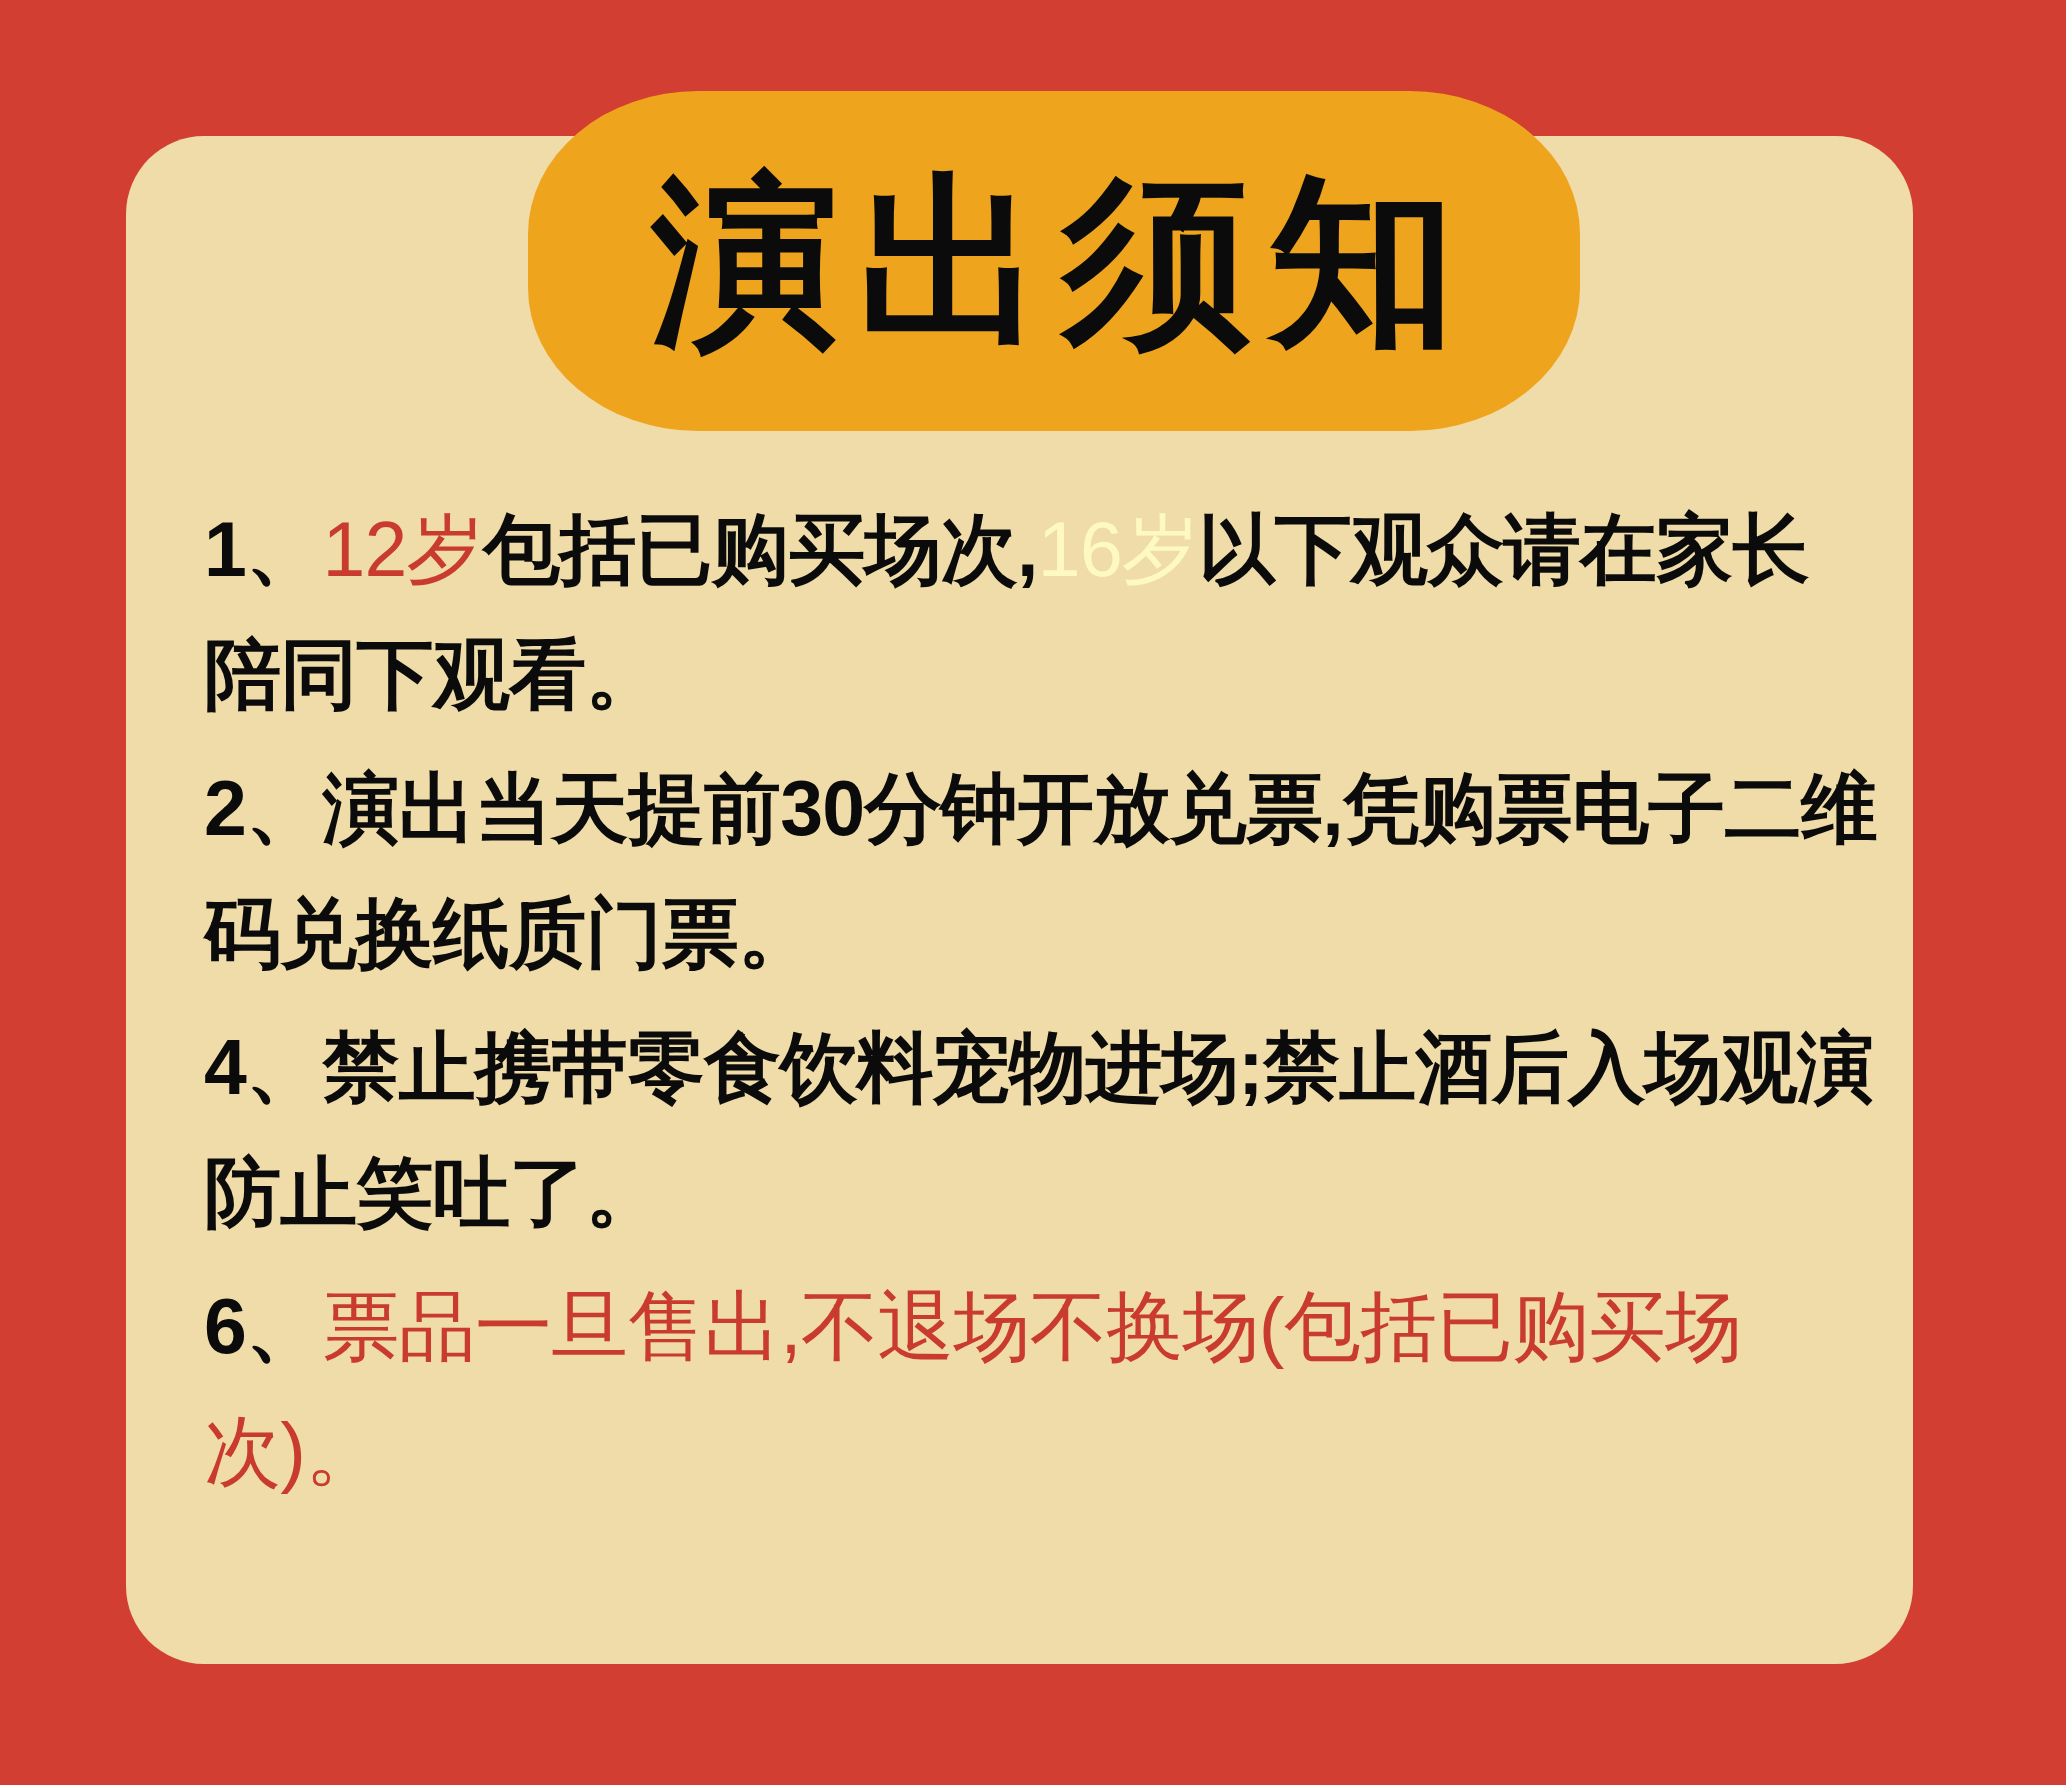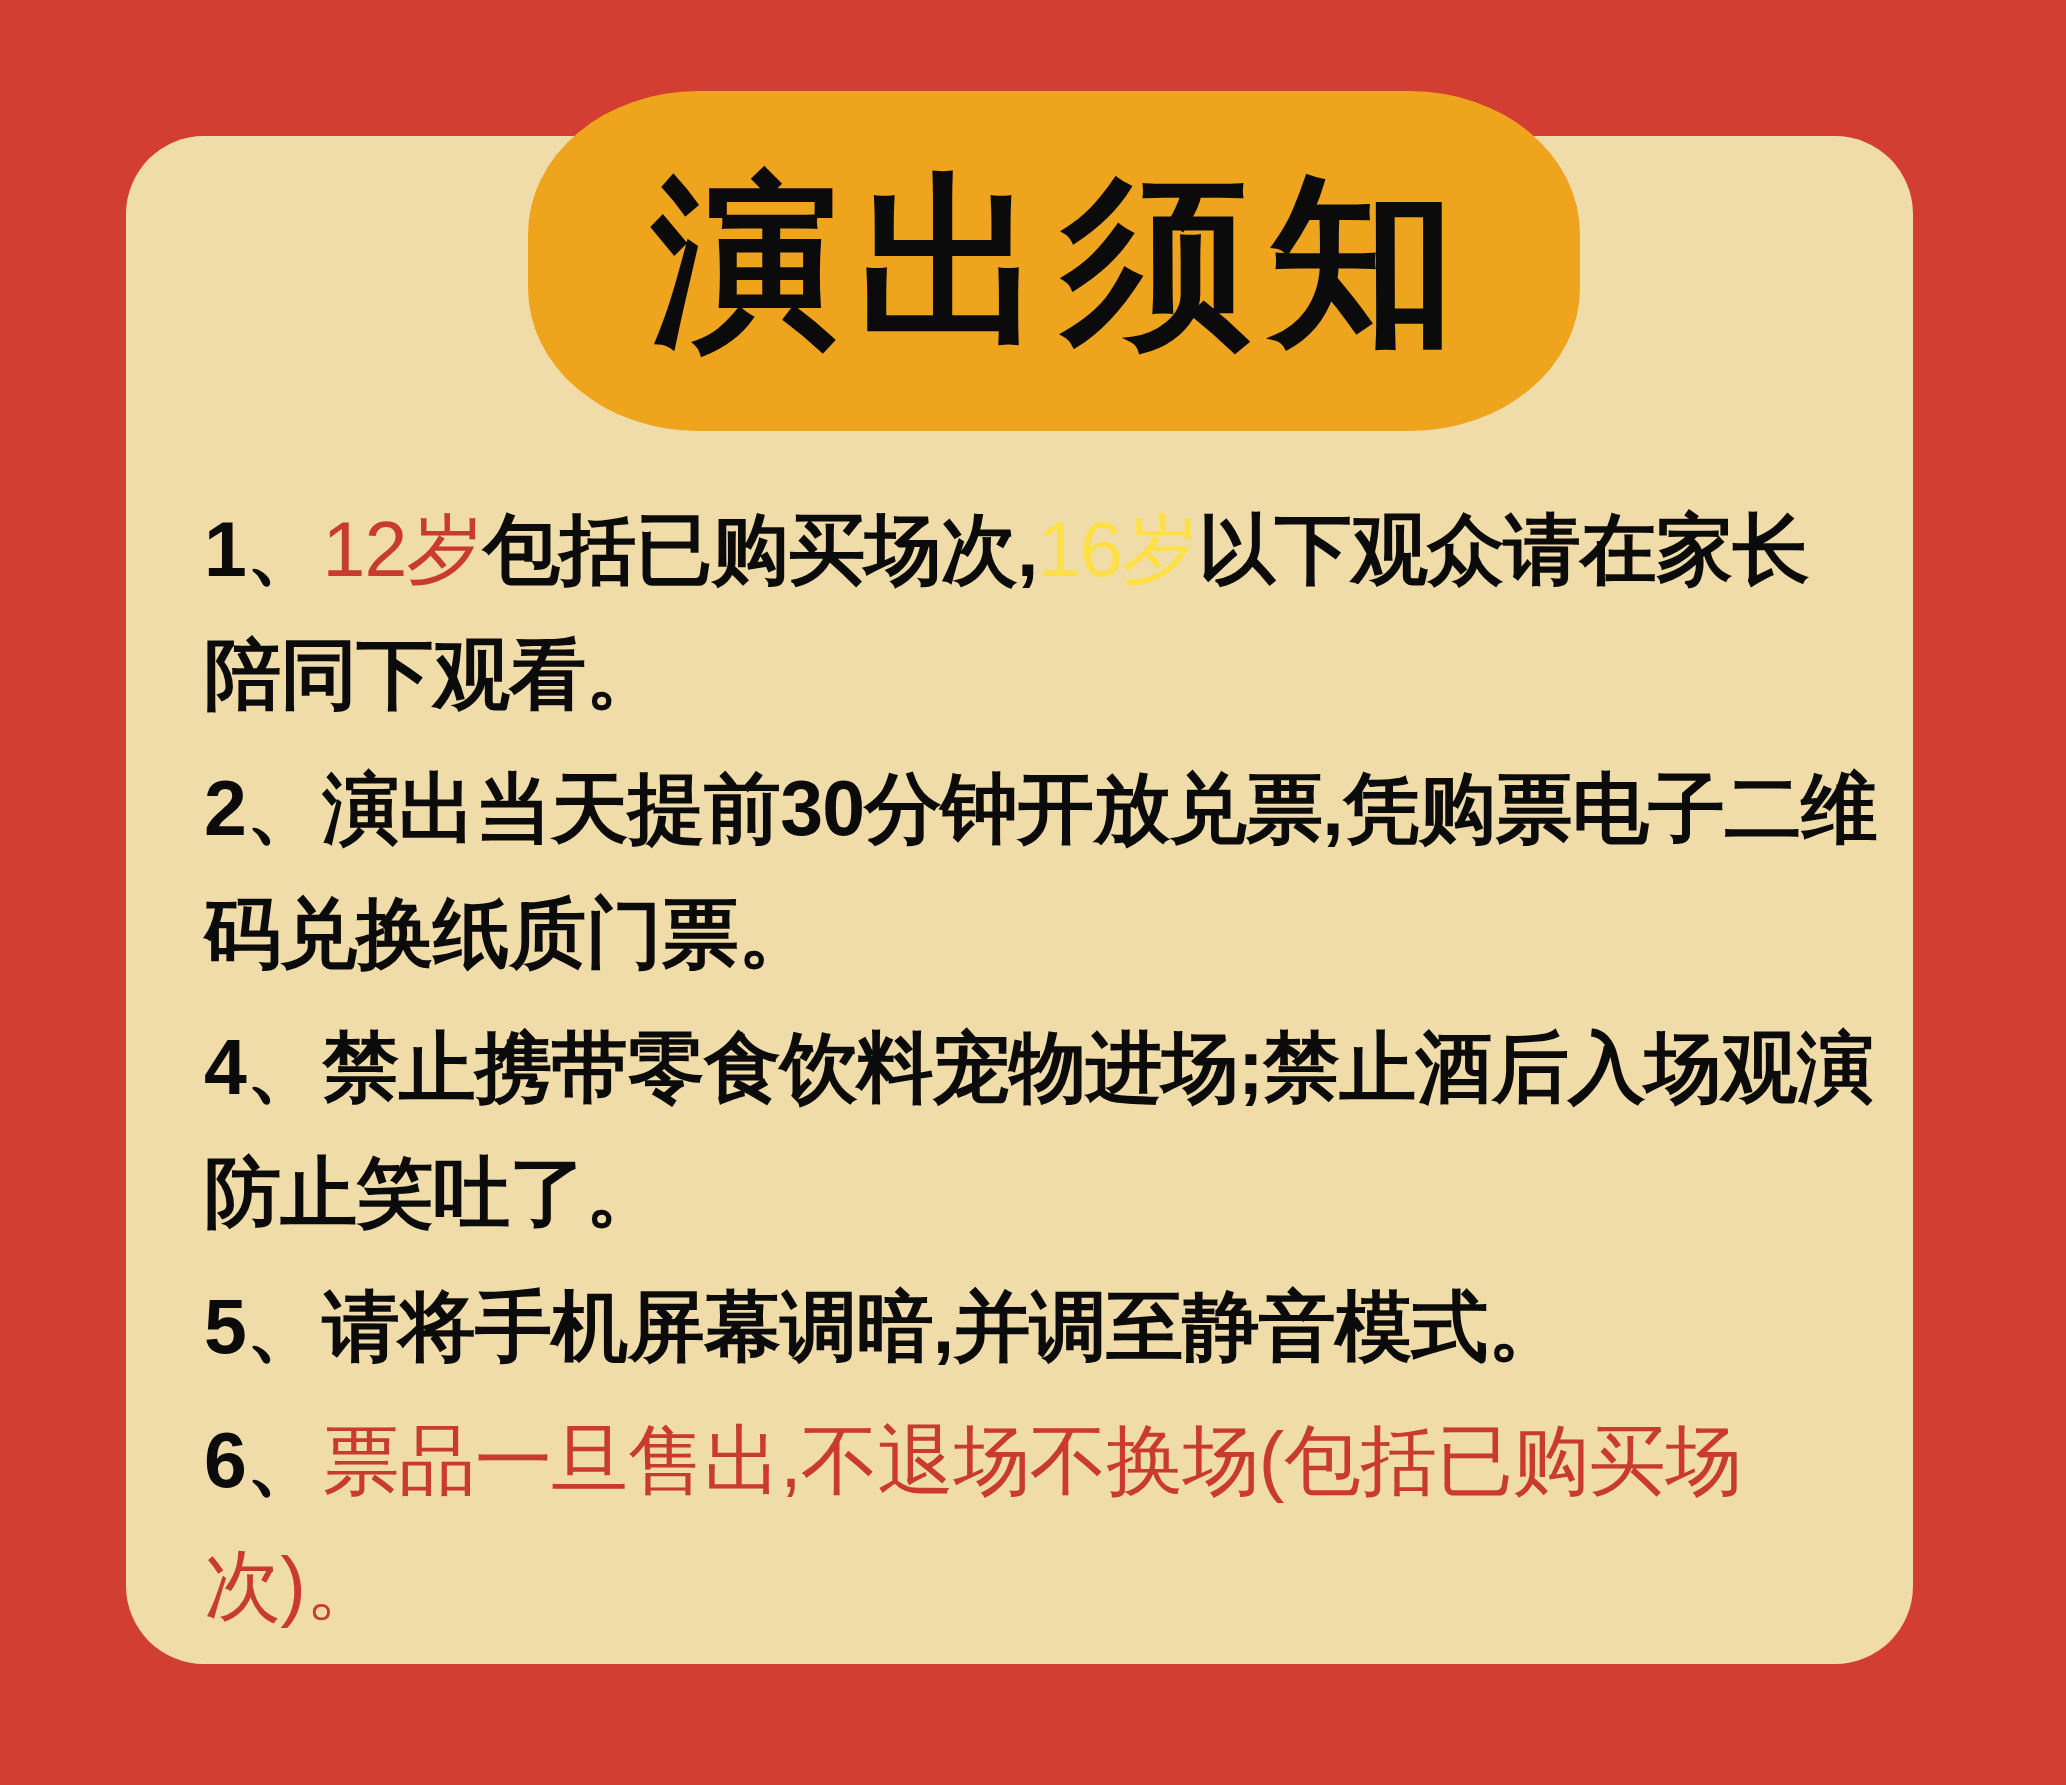--- a/index.html
+++ b/index.html
@@ -84,19 +84,18 @@
 </head>
 <body style="background: rgb(210, 62, 49);">
 
 <div id="notice-card" style="background: rgb(239, 220, 168);"></div>
 
 <div id="title-badge" style="background: rgb(239, 164, 30);">
   <span id="title-text" style="color: rgb(11, 11, 11);">演出须知</span>
 </div>
 
 <div id="rules-list">
-    <p class="rule-item"><span class="idx">1、</span><span class="accent" style="color: rgb(201, 59, 46);">12岁</span><span class="plain">包括已购买场次,</span><span class="accent" style="color: #fde047;">16岁</span><span class="plain">以下观众请在家长陪同下观看。</span></p>
+    <p class="rule-item"><span class="idx">1、</span><span class="accent" style="color: rgb(201, 59, 46);">12岁</span><span class="plain">包括已购买场次,</span><span class="accent" style="color: #fef9c3;">16岁</span><span class="plain">以下观众请在家长陪同下观看。</span></p>
     <p class="rule-item"><span class="idx">2、</span><span class="plain">演出当天提前30分钟开放兑票,凭购票电子二维码兑换纸质门票。</span></p>
     <p class="rule-item"><span class="idx">4、</span><span class="plain">禁止携带零食饮料宠物进场;禁止酒后入场观演防止笑吐了。</span></p>
-    <p class="rule-item"><span class="idx">5、</span><span class="plain">请将手机屏幕调暗,并调至静音模式。</span></p>
     <p class="rule-item"><span class="idx">6、</span><span class="accent" style="color: rgb(201, 59, 46);">票品一旦售出,不退场不换场(包括已购买场次)。</span></p>
   </div>
 
 
 </body></html>

